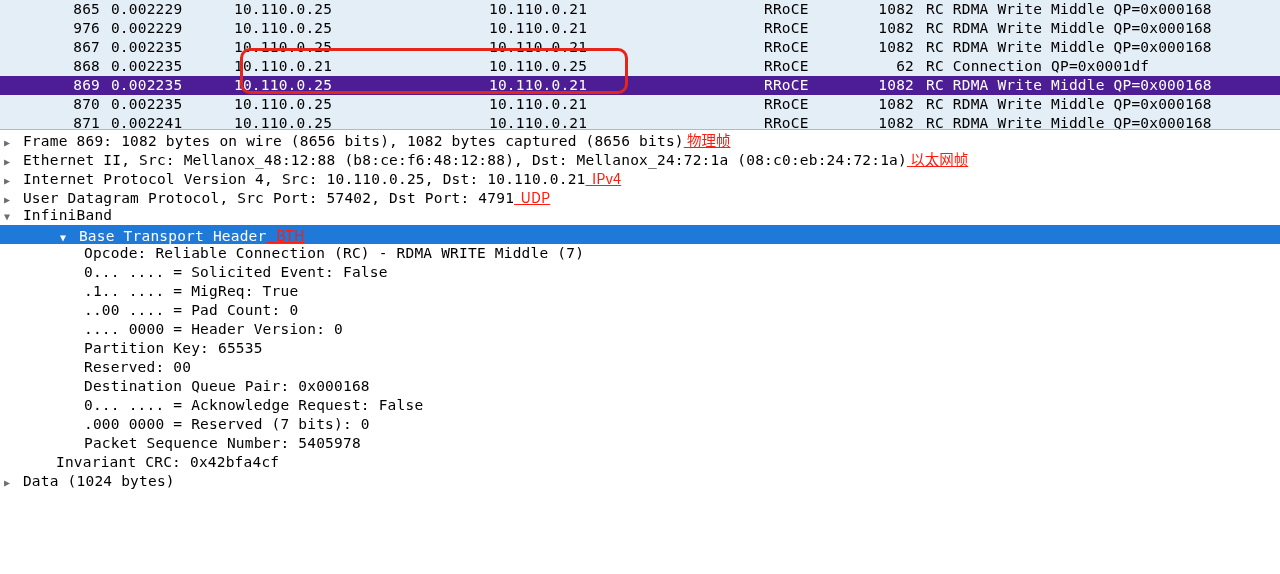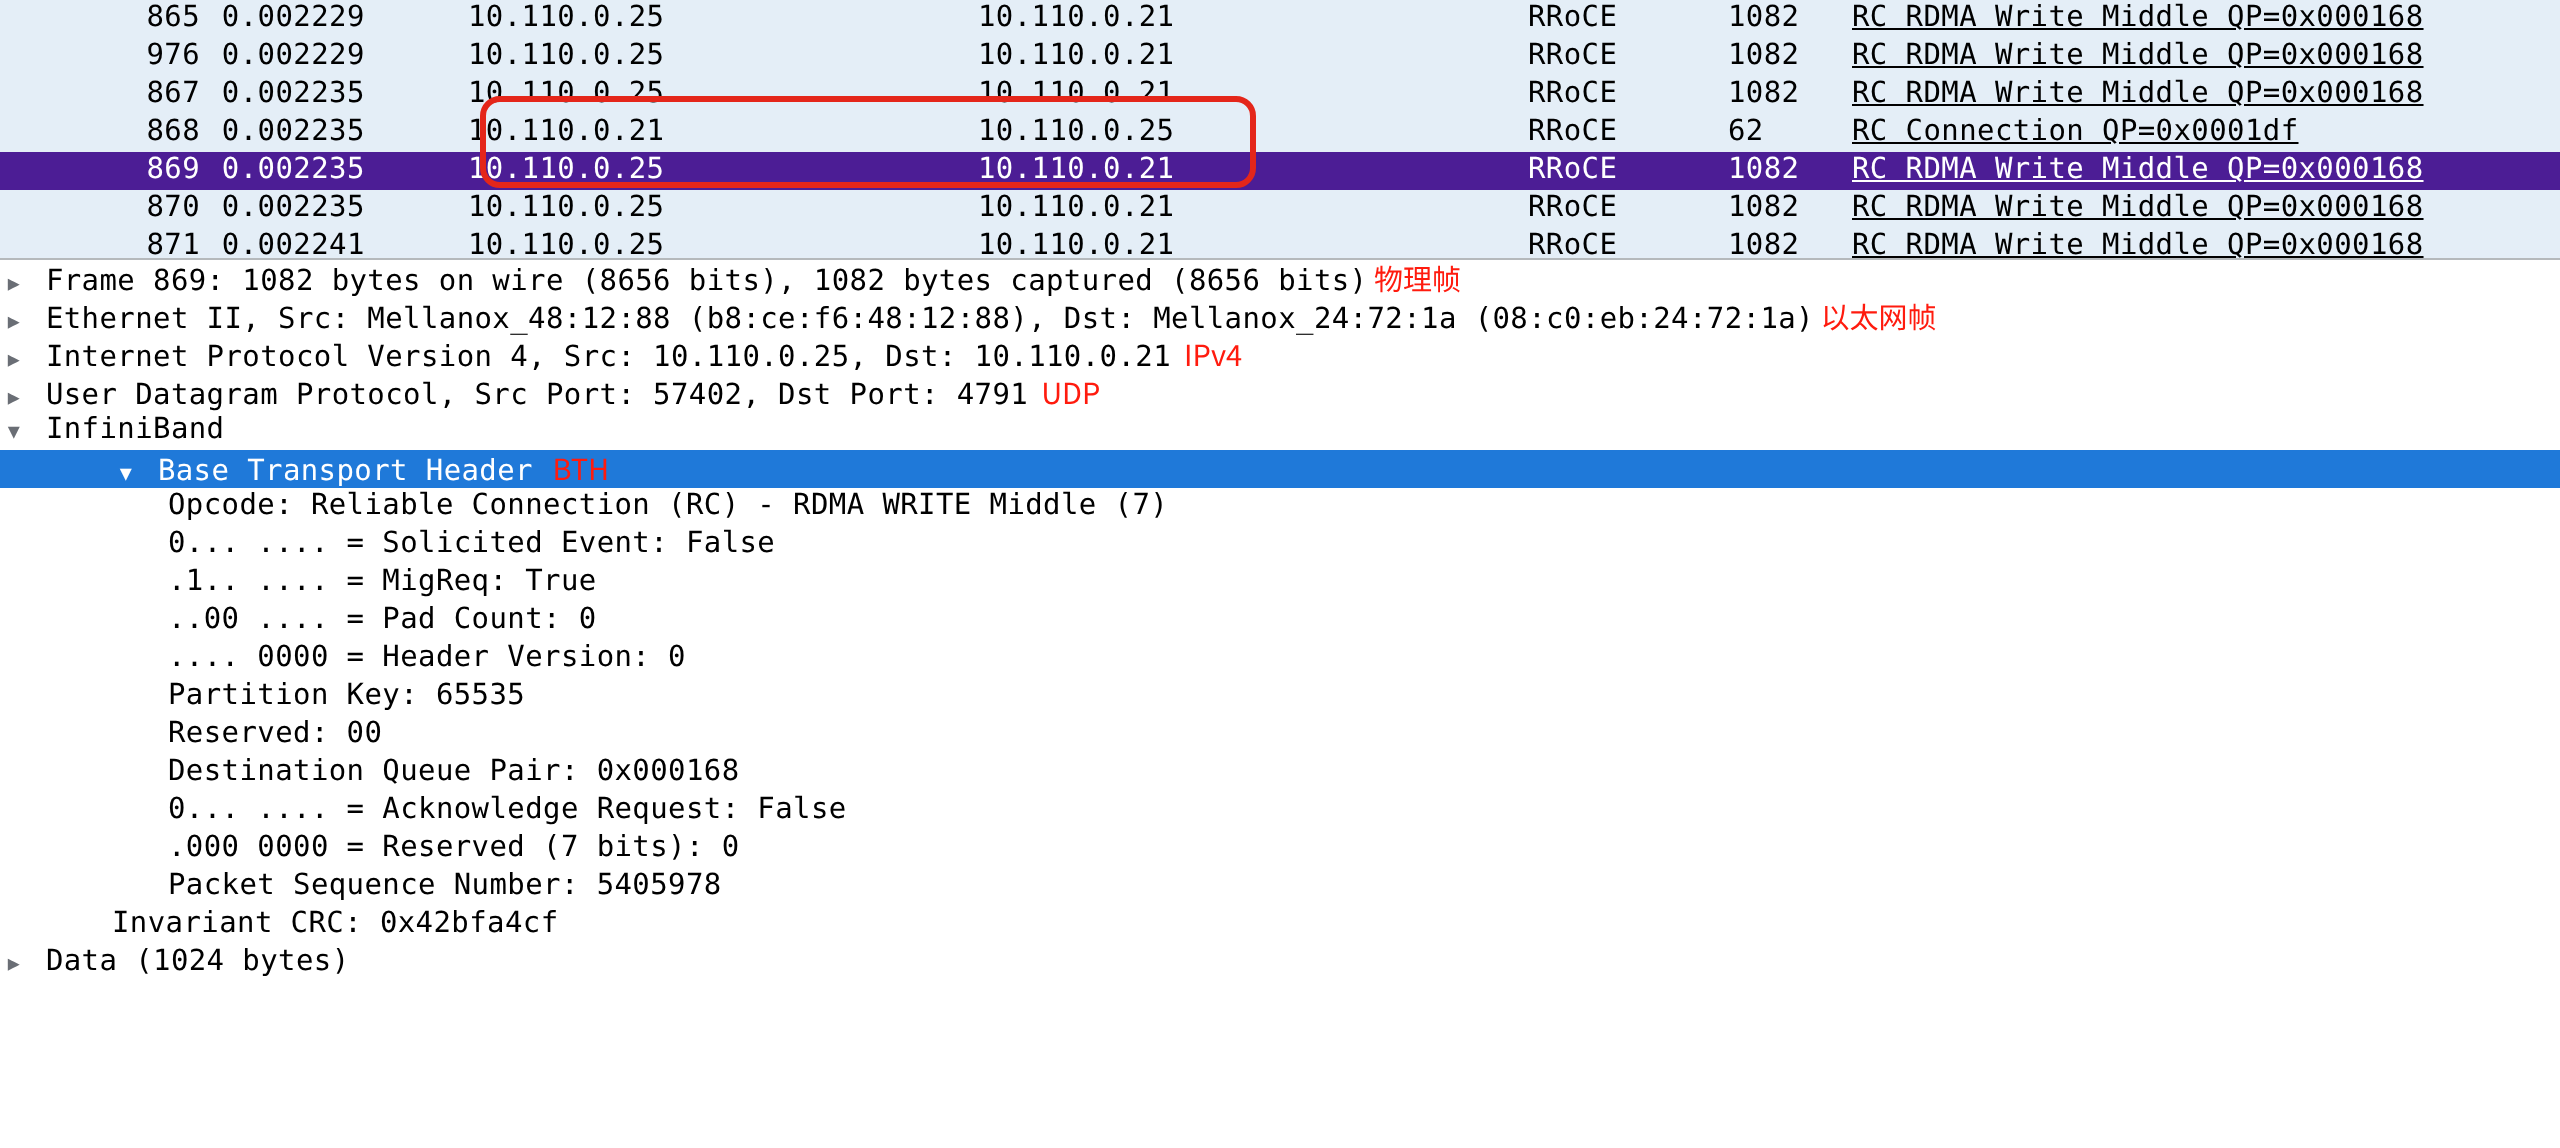--- a/index.html
+++ b/index.html
@@ -26,22 +26,22 @@
   }
   .packet-row.selected {
     background: #4c1d95;
     color: #ffffff;
   }
   .no-col   { width: 100px; text-align: right; padding-right: 0; }
   .time-col { width: 92px;  padding-left: 2px; }
   .src-col  { width: 245px; padding-left: 40px; }
   .dst-col  { width: 275px; padding-left: 10px; }
   .proto-col{ width: 100px; }
-  .len-col  { width: 50px; text-align: left; padding-right: 12px; }
-  .info-col { flex: 1; text-decoration: underline; }
+  .len-col  { width: 50px; text-align: right; padding-right: 12px; }
+  .info-col { flex: 1; }
 
   .highlight-box {
     position: absolute;
     border: 3px solid #e4261a;
     border-radius: 10px;
     pointer-events: none;
     left: 240px;
     top: 48px;
     width: 382px;
     height: 40px;
@@ -71,20 +71,21 @@
   .bth-line {
     background: #1f79d9;
     color: #ffffff;
     padding-left: 28px;
   }
 
   .anno {
     color: #ff1b0e;
     font-family: "Noto Sans CJK SC", sans-serif;
     letter-spacing: 0;
+    text-decoration: underline;
   }
   .pad2 { display: inline-block; width: 28px; }
   .pad4 { display: inline-block; width: 56px; }
   .pad6 { display: inline-block; width: 84px; }
 
 </style>
 </head>
 <body>
 
 <div class="packet-list" style="position:relative;">

